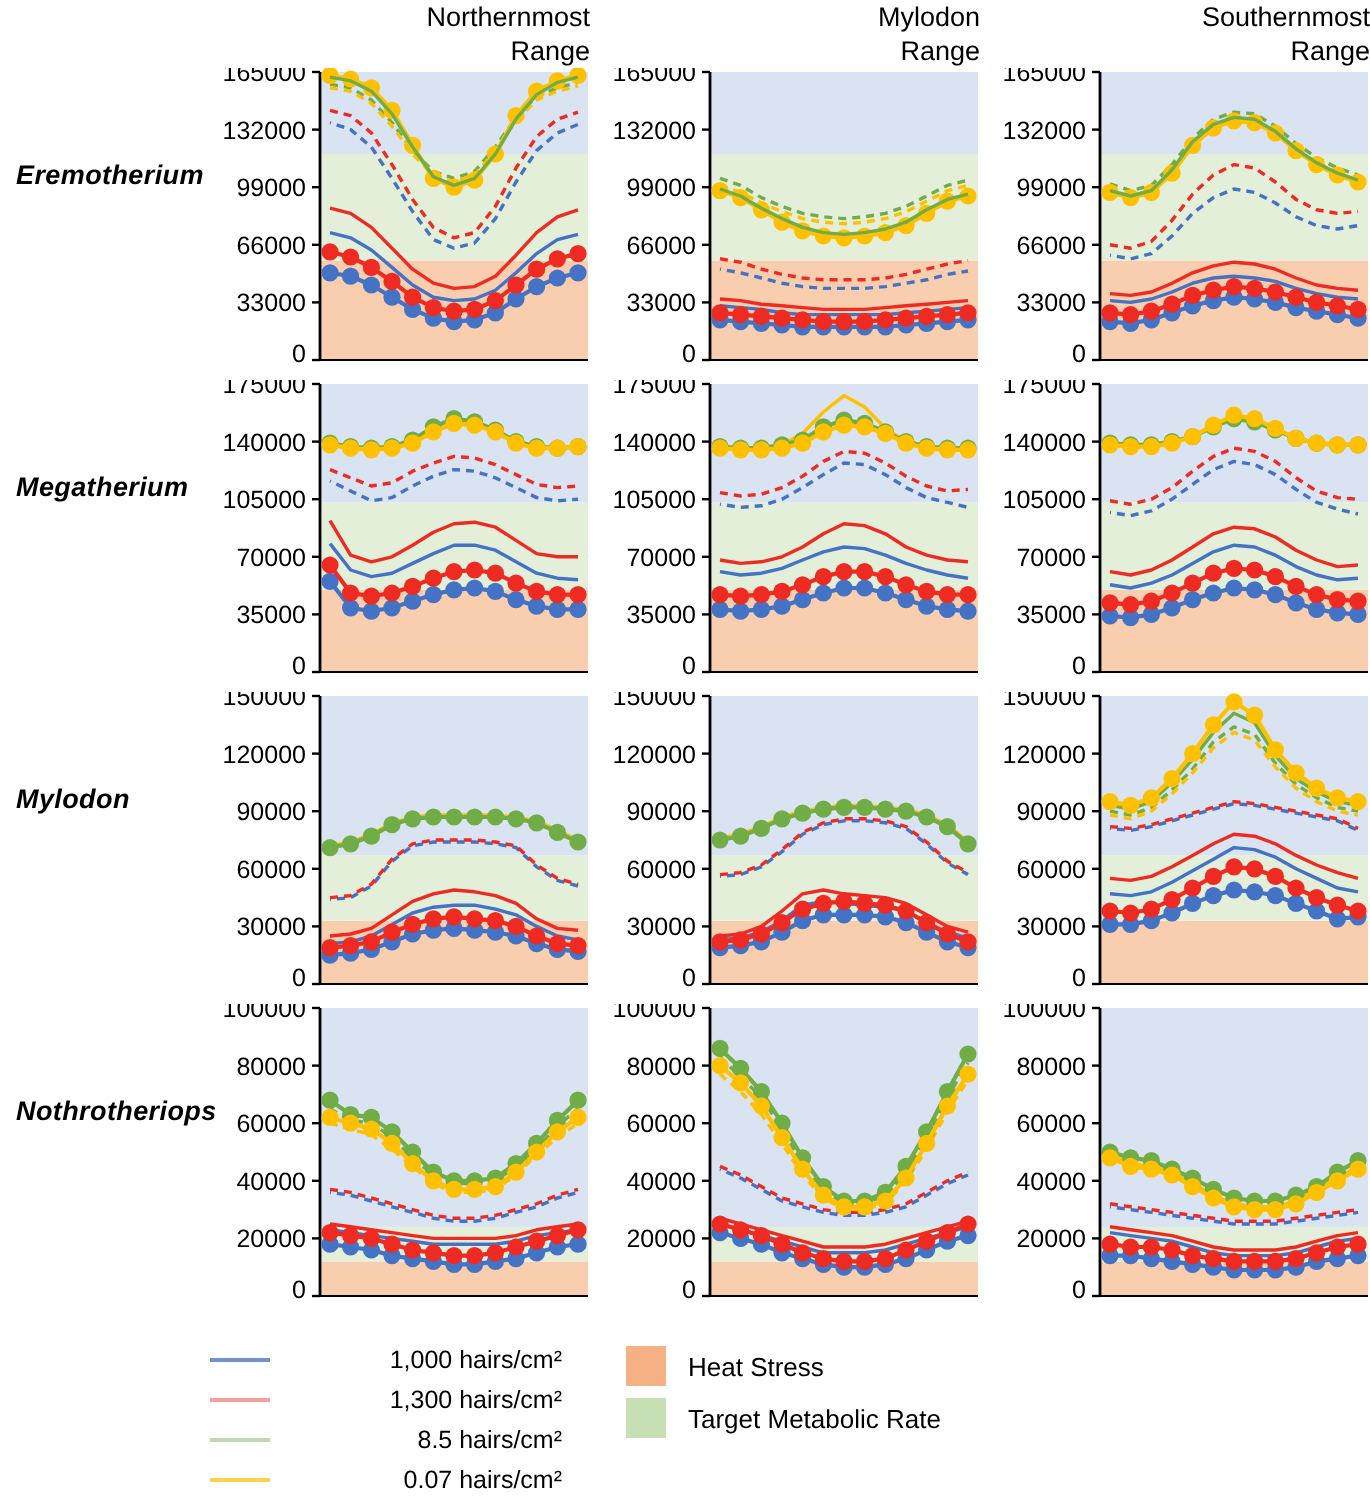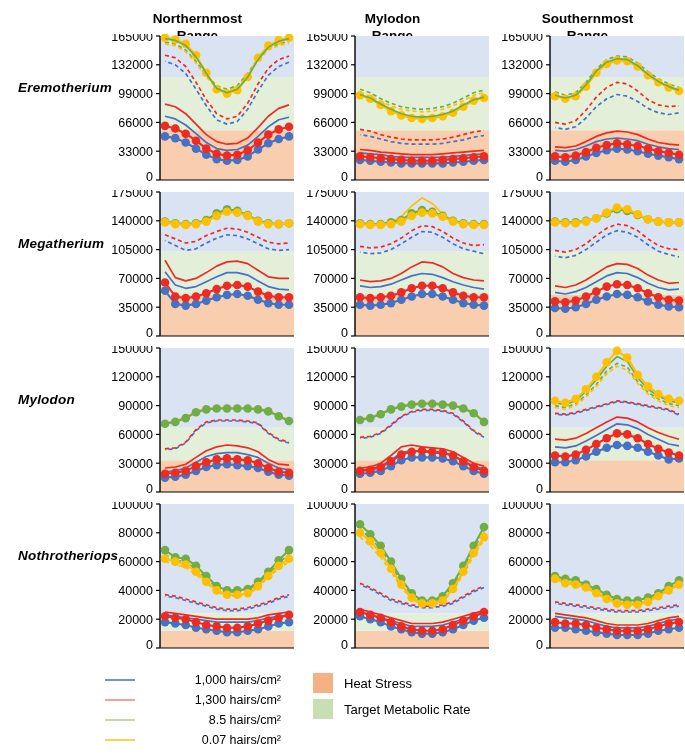--- a/index.html
+++ b/index.html
@@ -1,22 +1,22 @@
 <!DOCTYPE html>
 <html><head>
 <meta charset="utf-8">
 <style>
   html,body{margin:0;padding:0;background:#fff;}
   body{width:685px;height:756px;overflow:hidden;font-family:"Liberation Sans",sans-serif;color:#000;}
   .fig{position:relative;width:685px;height:756px;}
   .title-row{display:flex;height:34px;}
   .title-spacer{width:100px;}
-  .col-title{width:195px;text-align:center;font-weight:bold;font-size:13.5px;line-height:1.25;white-space:pre-line;padding-top:11px;box-sizing:border-box;}
+  .col-title{width:195px;text-align:right;font-weight:normal;font-size:13.5px;line-height:1.25;white-space:pre-line;padding-top:1px;box-sizing:border-box;}
   .chart-row{display:flex;height:156px;align-items:flex-start;}
-  .row-label{width:100px;box-sizing:border-box;padding:46px 0 0 18px;font-style:italic;font-weight:bold;font-size:13.5px;letter-spacing:.2px;}
+  .row-label{width:100px;box-sizing:border-box;padding:46px 0 0 8px;font-style:italic;font-weight:bold;font-size:13.5px;letter-spacing:.2px;}
   .panel{width:195px;}
   .panel svg{display:block;}
   svg text{font-family:"Liberation Sans",sans-serif;}
   .legend{display:flex;padding:12px 0 0 103px;box-sizing:border-box;}
   .leg-col{display:flex;flex-direction:column;}
   .leg-col-coat{width:152px;}
   .leg-col-density{width:178px;}
   .leg-col-stress{margin-left:32px;}
   .leg-item{display:flex;align-items:center;height:20px;font-size:12.5px;}
   .leg-item .sw{flex:0 0 auto;}

